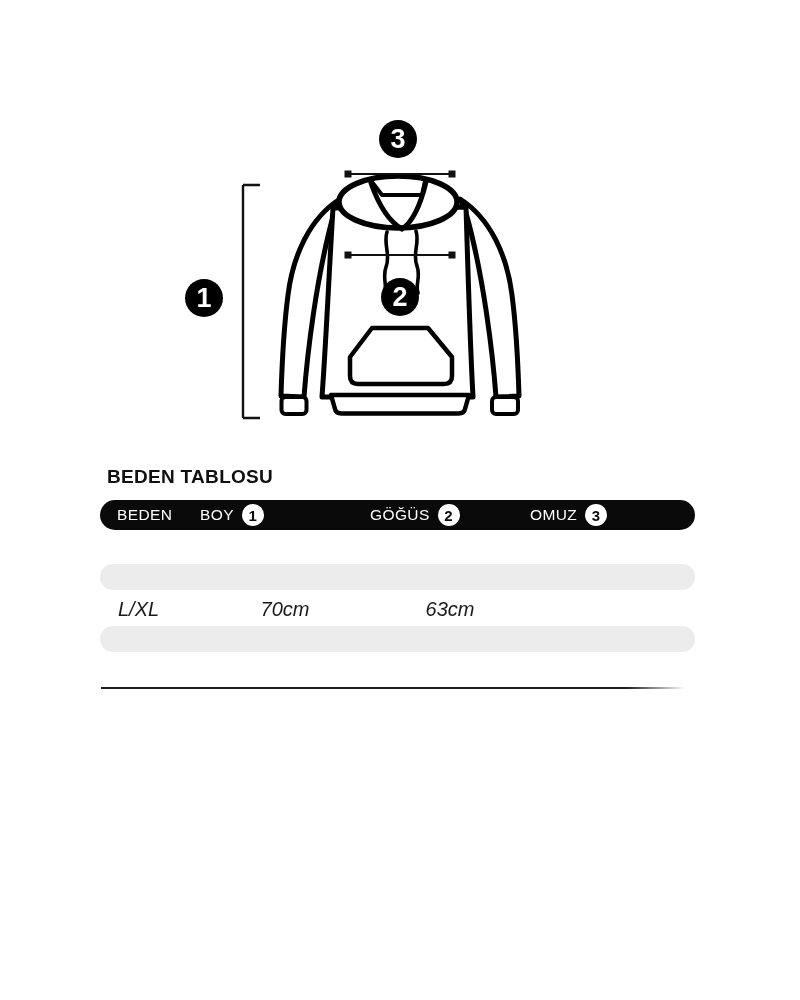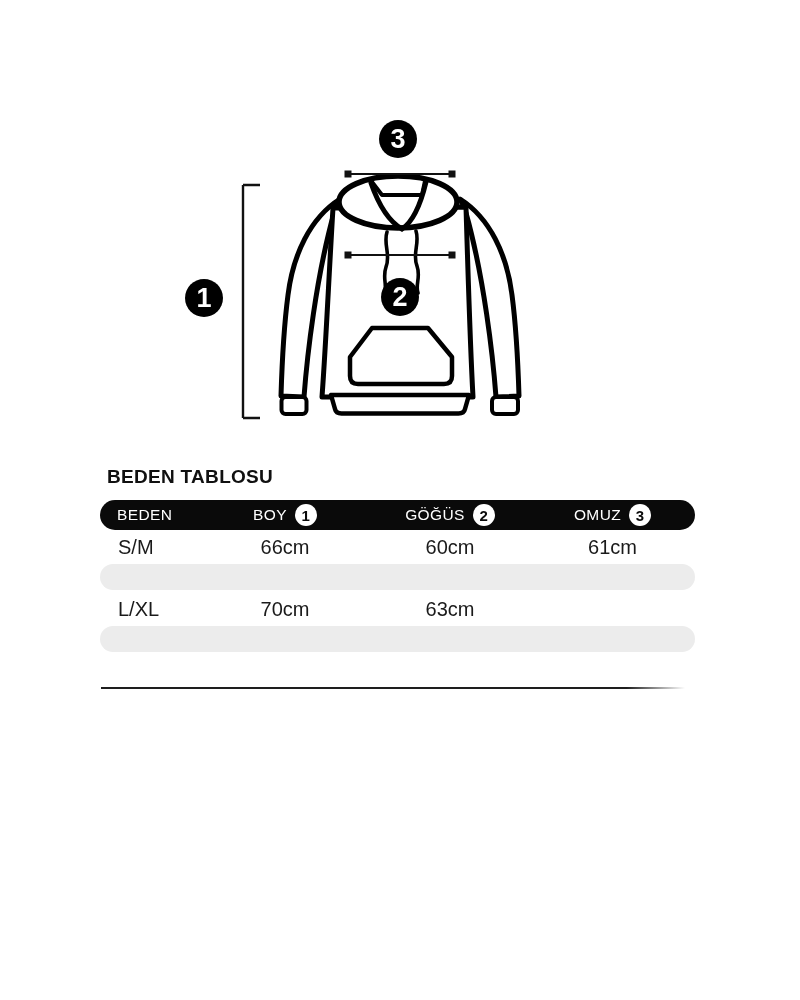--- a/index.html
+++ b/index.html
@@ -17,31 +17,31 @@
   
   .diagram{position:absolute;left:170px;top:105px;width:380px;height:330px;}
 
   
   .chart-title{position:absolute;left:107px;top:466px;font-size:19px;font-weight:700;
                letter-spacing:.3px;color:#101010;}
   .thead{position:absolute;left:100px;top:500px;width:595px;height:30px;
          background:var(--header-bg);border-radius:15px;display:grid;
          grid-template-columns:100px 170px 160px 165px;align-items:center;
          color:var(--header-text);font-size:15.5px;}
-  .th{display:flex;align-items:center;justify-content:center;gap:8px;letter-spacing:.4px;}
+  .th{display:flex;align-items:center;justify-content:flex-start;gap:8px;letter-spacing:.4px;}
   .th.first{justify-content:flex-start;padding-left:17px;}
   .hbadge{display:inline-flex;align-items:center;justify-content:center;width:22px;height:22px;
           border-radius:50%;background:#ffffff;color:#0a0a0a;font-weight:700;font-size:15px;}
   .trow{position:absolute;left:100px;width:595px;height:35px;display:grid;
         grid-template-columns:100px 170px 160px 165px;align-items:center;
         font-size:20px;color:var(--text);}
   .trow .td{text-align:center;}
   .trow .td.first{text-align:left;padding-left:18px;}
   .row-1{top:530px;}
-  .row-2{top:592px;}
+  .row-2{top:592px;font-style:italic;}
   .stripe{position:absolute;left:100px;width:595px;height:26px;border-radius:13px;
           background:var(--stripe);}
   .stripe-1{top:564px;}
   .stripe-2{top:626px;}
   .divider{position:absolute;left:101px;top:687px;width:584px;height:2px;
            background:linear-gradient(90deg,#1e1e1e 90%,rgba(30,30,30,0));}
 </style>
 </head>
 <body>
 
@@ -103,26 +103,20 @@
     <div class="th">
       <span>GÖĞÜS</span>
       <span class="hbadge">2</span>
     </div>
     <div class="th">
       <span>OMUZ</span>
       <span class="hbadge">3</span>
     </div>
   </div>
 
-  <div class="trow row-1">
-    <div class="td first">S/M</div>
-    <div class="td">66cm</div>
-    <div class="td">60cm</div>
-    <div class="td">61cm</div>
-  </div>
   <div class="stripe stripe-1"></div>
 
   <div class="trow row-2">
     <div class="td first">L/XL</div>
     <div class="td">70cm</div>
     <div class="td">63cm</div>
   </div>
   <div class="stripe stripe-2"></div>
 
   <div class="divider"></div>

